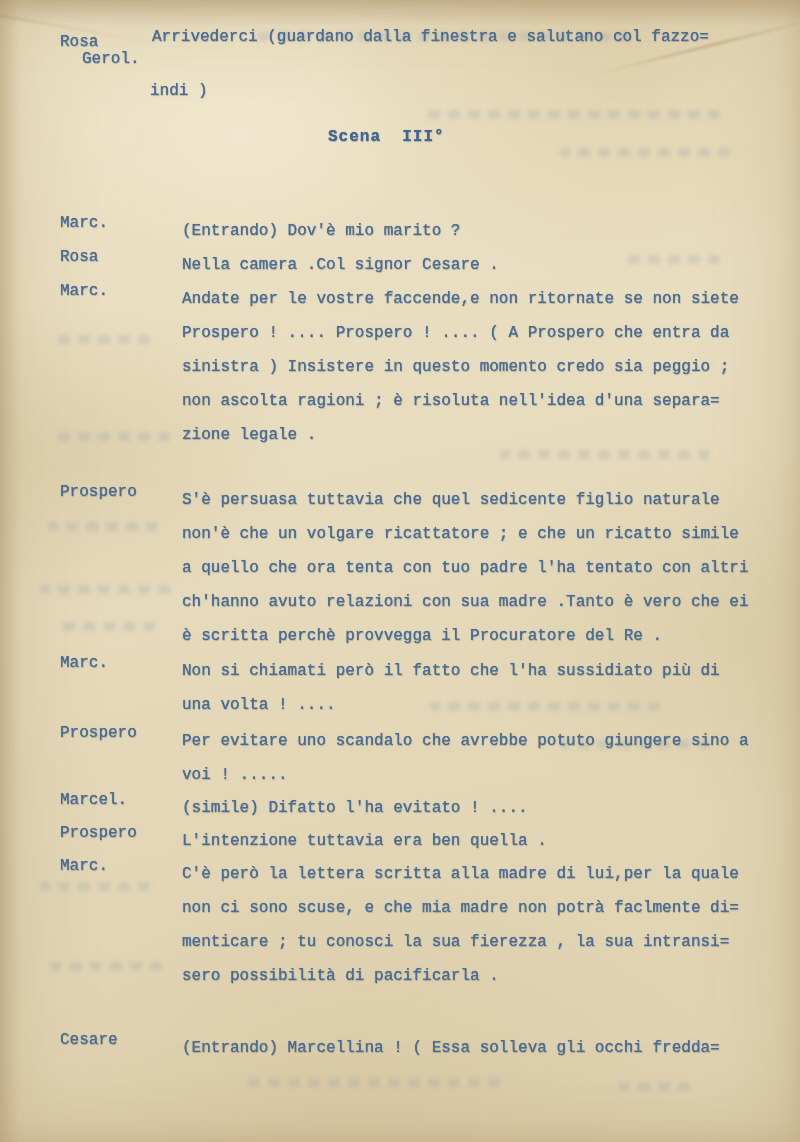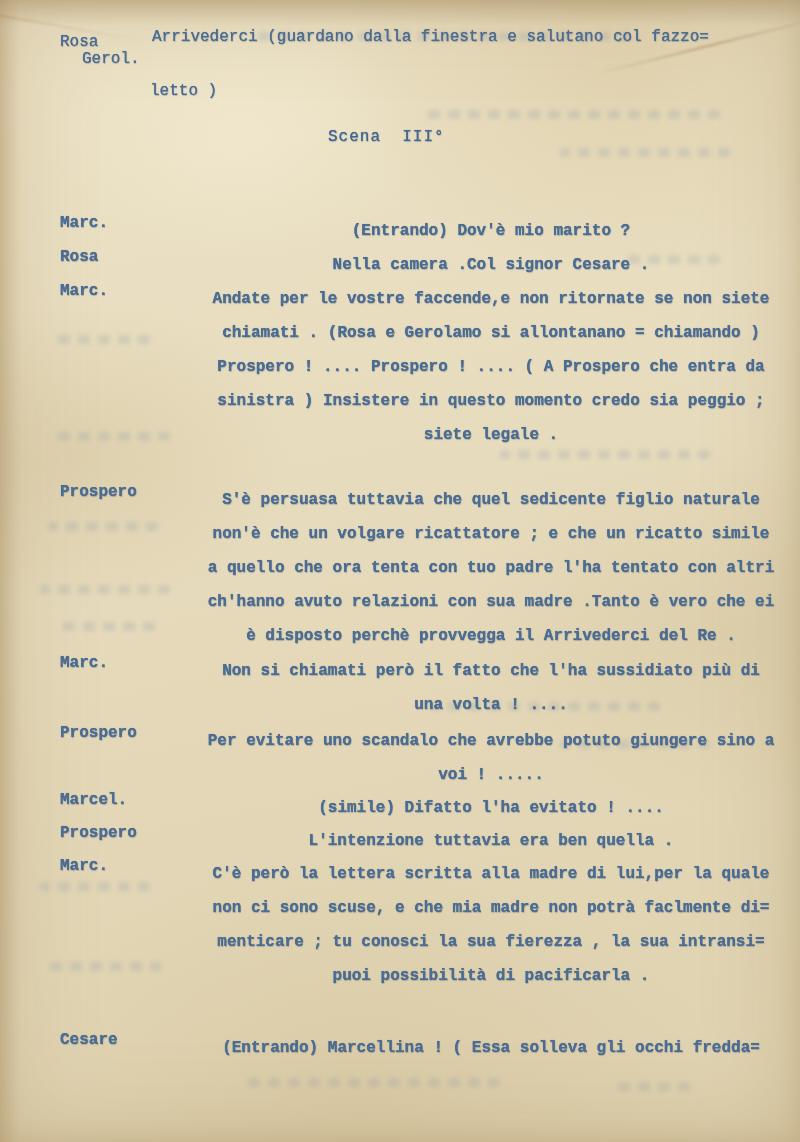--- a/index.html
+++ b/index.html
@@ -24,25 +24,25 @@
     transform:rotate(-14deg);filter:blur(1px);}
   .crease-tl{position:absolute;left:-20px;top:26px;width:170px;height:2px;
     background:linear-gradient(90deg, rgba(150,120,75,.3), rgba(150,120,75,0));
     transform:rotate(10deg);filter:blur(1px);}
   .ghost{position:absolute;height:9px;border-radius:3px;filter:blur(2px);opacity:.5;
     transform:scaleX(-1);
     background:repeating-linear-gradient(90deg, rgba(122,142,164,.38) 0 12px, rgba(122,142,164,0) 12px 20px);}
   .script{position:absolute;inset:0;z-index:2;font-size:16px;color:#4b6d94;
     text-shadow:0 0 .7px rgba(56,86,122,.85), .5px .5px 1px rgba(56,86,122,.3);}
   .abs{position:absolute;white-space:pre;}
-  .block{position:absolute;left:0;width:100%;font-weight:bold;}
+  .block{position:absolute;left:0;width:100%;}
   .speaker{position:absolute;left:60px;top:0;white-space:pre;}
   .lines{margin-left:182px;}
-  .lines div{line-height:34px;white-space:pre;text-align:center;}
-  .heading{letter-spacing:1px;color:#426792;}
+  .lines div{line-height:34px;white-space:pre;}
+  .heading{letter-spacing:1px;color:#426792;font-weight:bold;}
 </style>
 </head>
 <body>
 
 <div class="page">
 
   <div class="edge-top"></div>
   <div class="edge-left"></div>
   <div class="crease-tr"></div>
   <div class="crease-tl"></div>
@@ -62,21 +62,21 @@
   <div class="ghost" style="left:40px;top:882px;width:110px"></div>
   <div class="ghost" style="left:42px;top:962px;width:120px"></div>
   <div class="ghost" style="left:240px;top:1078px;width:260px"></div>
   <div class="ghost" style="left:610px;top:1082px;width:80px"></div>
 
   <div class="script">
 
     <span class="abs" style="left:60px;top:33px">Rosa</span>
     <span class="abs" style="left:82px;top:50px">Gerol.</span>
     <span class="abs" style="left:152px;top:28px">Arrivederci (guardano dalla finestra e salutano col fazzo=</span>
-    <span class="abs" style="left:150px;top:82px">letto )</span>
+    <span class="abs" style="left:150px;top:82px">indi )</span>
 
     <span class="abs heading" style="left:328px;top:128px">Scena  III°</span>
 
     <div class="block" style="top:214px">
       <span class="speaker">Marc.</span>
       <div class="lines">
         <div>(Entrando) Dov'è mio marito ?</div>
       </div>
     </div>
 
@@ -84,35 +84,35 @@
       <span class="speaker">Rosa</span>
       <div class="lines">
         <div>Nella camera .Col signor Cesare .</div>
       </div>
     </div>
 
     <div class="block" style="top:282px">
       <span class="speaker">Marc.</span>
       <div class="lines">
         <div>Andate per le vostre faccende,e non ritornate se non siete</div>
-        <div>chiamati . (Rosa e Gerolamo si allontanano = chiamando )</div>
         <div>Prospero ! .... Prospero ! .... ( A Prospero che entra da</div>
         <div>sinistra ) Insistere in questo momento credo sia peggio ;</div>
-        <div>siete legale .</div>
+        <div>non ascolta ragioni ; è risoluta nell'idea d'una separa=</div>
+        <div>zione legale .</div>
       </div>
     </div>
 
     <div class="block" style="top:483px">
       <span class="speaker">Prospero</span>
       <div class="lines">
         <div>S'è persuasa tuttavia che quel sedicente figlio naturale</div>
         <div>non'è che un volgare ricattatore ; e che un ricatto simile</div>
         <div>a quello che ora tenta con tuo padre l'ha tentato con altri</div>
         <div>ch'hanno avuto relazioni con sua madre .Tanto è vero che ei</div>
-        <div>è disposto perchè provvegga il Arrivederci del Re .</div>
+        <div>è scritta perchè provvegga il Procuratore del Re .</div>
       </div>
     </div>
 
     <div class="block" style="top:654px">
       <span class="speaker">Marc.</span>
       <div class="lines">
         <div>Non si chiamati però il fatto che l'ha sussidiato più di</div>
         <div>una volta ! ....</div>
       </div>
     </div>
@@ -138,21 +138,21 @@
         <div>L'intenzione tuttavia era ben quella .</div>
       </div>
     </div>
 
     <div class="block" style="top:857px">
       <span class="speaker">Marc.</span>
       <div class="lines">
         <div>C'è però la lettera scritta alla madre di lui,per la quale</div>
         <div>non ci sono scuse, e che mia madre non potrà faclmente di=</div>
         <div>menticare ; tu conosci la sua fierezza , la sua intransi=</div>
-        <div>puoi possibilità di pacificarla .</div>
+        <div>sero possibilità di pacificarla .</div>
       </div>
     </div>
 
     <div class="block" style="top:1031px">
       <span class="speaker">Cesare</span>
       <div class="lines">
         <div>(Entrando) Marcellina ! ( Essa solleva gli occhi fredda=</div>
       </div>
     </div>
 

